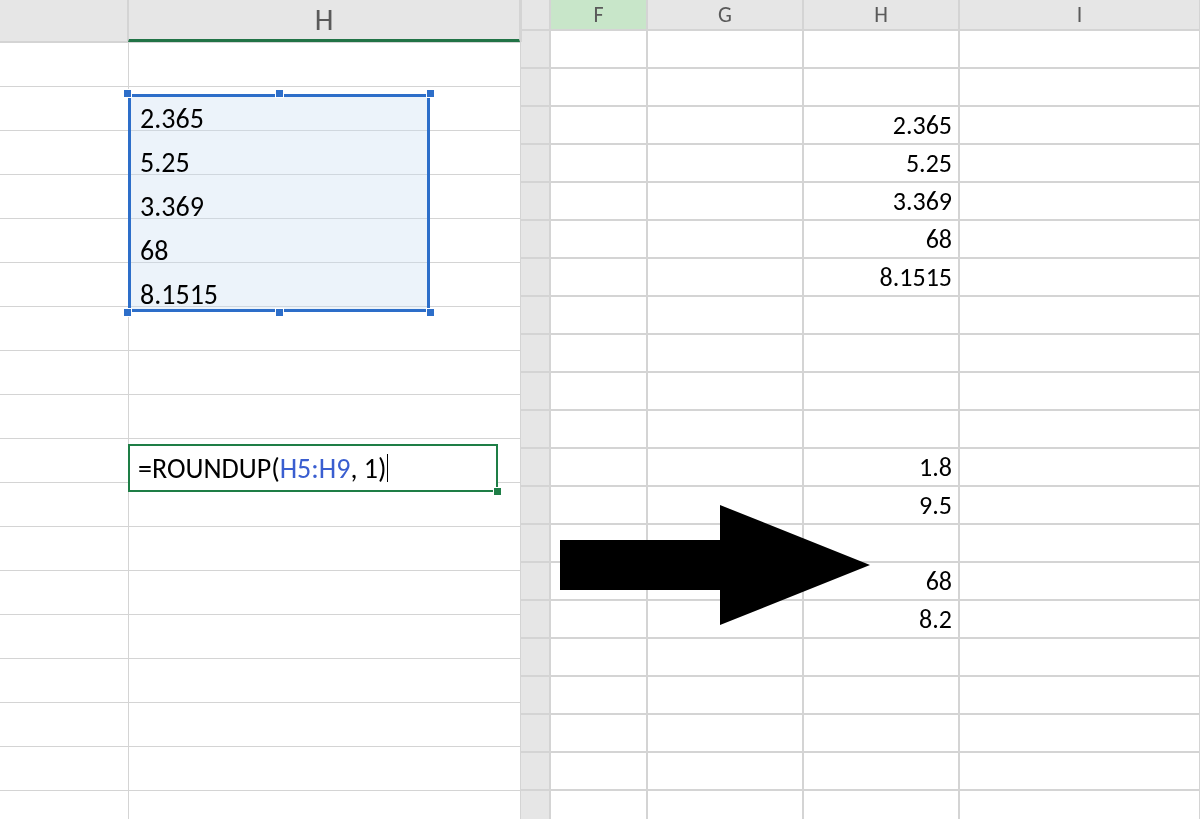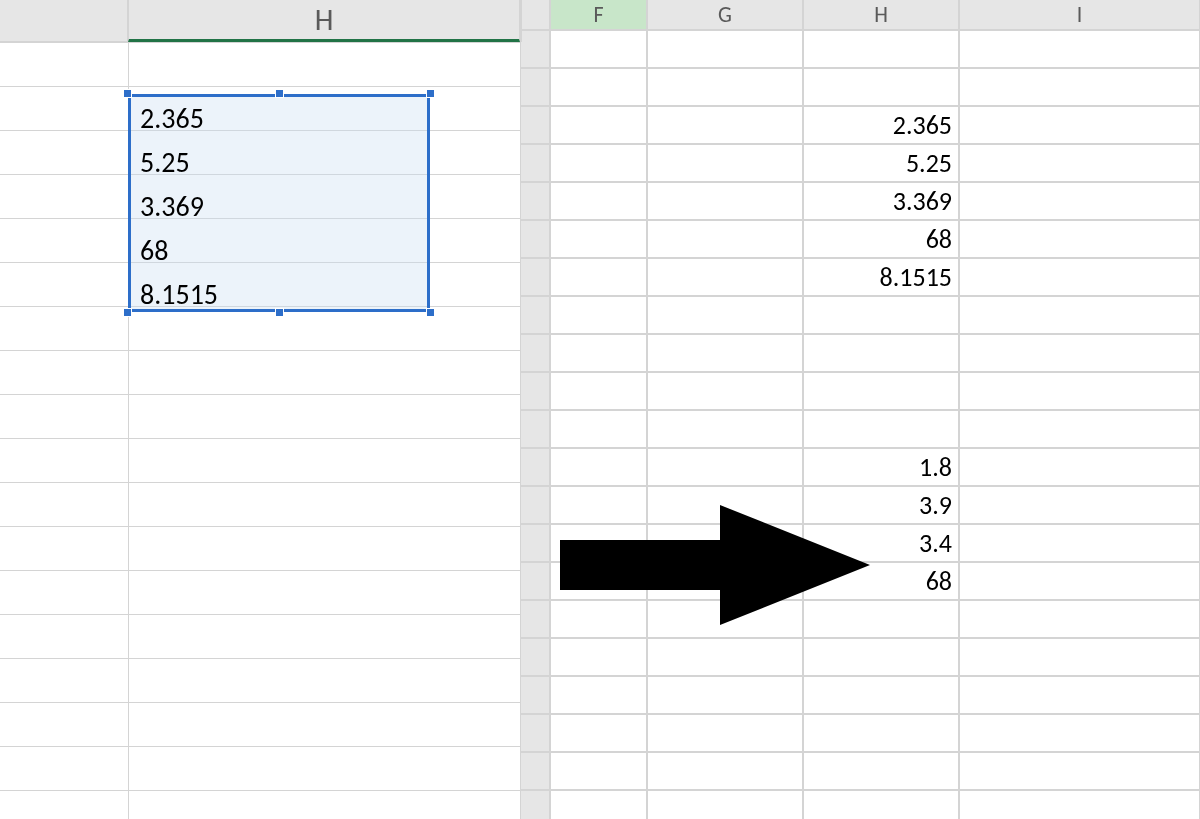--- a/index.html
+++ b/index.html
@@ -278,23 +278,23 @@
       <div class="rgrid" style="left: 959px; top: 790px; width: 241px; height: 38px;"></div>
     </div>
 
   <div class="rgrid num" style="left:803px; top:106px; width:156px; height:38px;">2.365</div>
   <div class="rgrid num" style="left:803px; top:144px; width:156px; height:38px;">5.25</div>
   <div class="rgrid num" style="left:803px; top:182px; width:156px; height:38px;">3.369</div>
   <div class="rgrid num" style="left:803px; top:220px; width:156px; height:38px;">68</div>
   <div class="rgrid num" style="left:803px; top:258px; width:156px; height:38px;">8.1515</div>
 
   <div class="rgrid num" style="left:803px; top:448px; width:156px; height:38px;">1.8</div>
-  <div class="rgrid num" style="left:803px; top:486px; width:156px; height:38px;">3.9</div>
-  <div class="rgrid num" style="left:803px; top:524px; width:156px; height:38px;">3.4</div>
+  <div class="rgrid num" style="left:803px; top:486px; width:156px; height:38px;">9.5</div>
   <div class="rgrid num" style="left:803px; top:562px; width:156px; height:38px;">68</div>
+  <div class="rgrid num" style="left:803px; top:600px; width:156px; height:38px;">8.2</div>
 
   <div class="left-rowstub"></div>
   <div class="left-colhdr sel" style="left:128px; width:392px;">H</div>
 
   <div class="left-colhdr" style="left:520px; width:0px;"></div>
 
   <div class="left-grid-line-v" style="left:128px;"></div>
   <div class="left-grid-line-v" style="left:520px;"></div>
   <div id="left-rows-holder">
       <div class="left-grid-line-h" style="top: 42px;"></div>
@@ -324,19 +324,26 @@
   <div class="sel-handle" style="left:426px; top:308px;"></div>
   <div class="sel-handle" style="left:275px; top:89px;"></div>
   <div class="sel-handle" style="left:275px; top:308px;"></div>
 
   <div class="left-cell" style="left:132px; top:96px;  width:296px; height:44px;">2.365</div>
   <div class="left-cell" style="left:132px; top:140px; width:296px; height:44px;">5.25</div>
   <div class="left-cell" style="left:132px; top:184px; width:296px; height:44px;">3.369</div>
   <div class="left-cell" style="left:132px; top:228px; width:296px; height:44px;">68</div>
   <div class="left-cell" style="left:132px; top:272px; width:296px; height:44px;">8.1515</div>
 
+  <div class="formula-box" style="left:128px; top:444px; width:370px; height:48px;">
+    <span class="formula-text">
+      <span>=</span><span class="fname">ROUNDUP</span><span>(</span><span class="ref">H5:H9</span><span>, </span><span class="num">1</span><span>)</span>
+    </span>
+    <span class="caret"></span>
+    <div class="formula-fill"></div>
+  </div>
 
 
   <svg class="arrow" style="left:530px; top:495px;" width="350" height="140" viewBox="0 0 350 140">
     <polygon points="30,45 190,45 190,10 340,70 190,130 190,95 30,95" fill="#000"></polygon>
   </svg>
 
 </div>
 
 </body></html>

